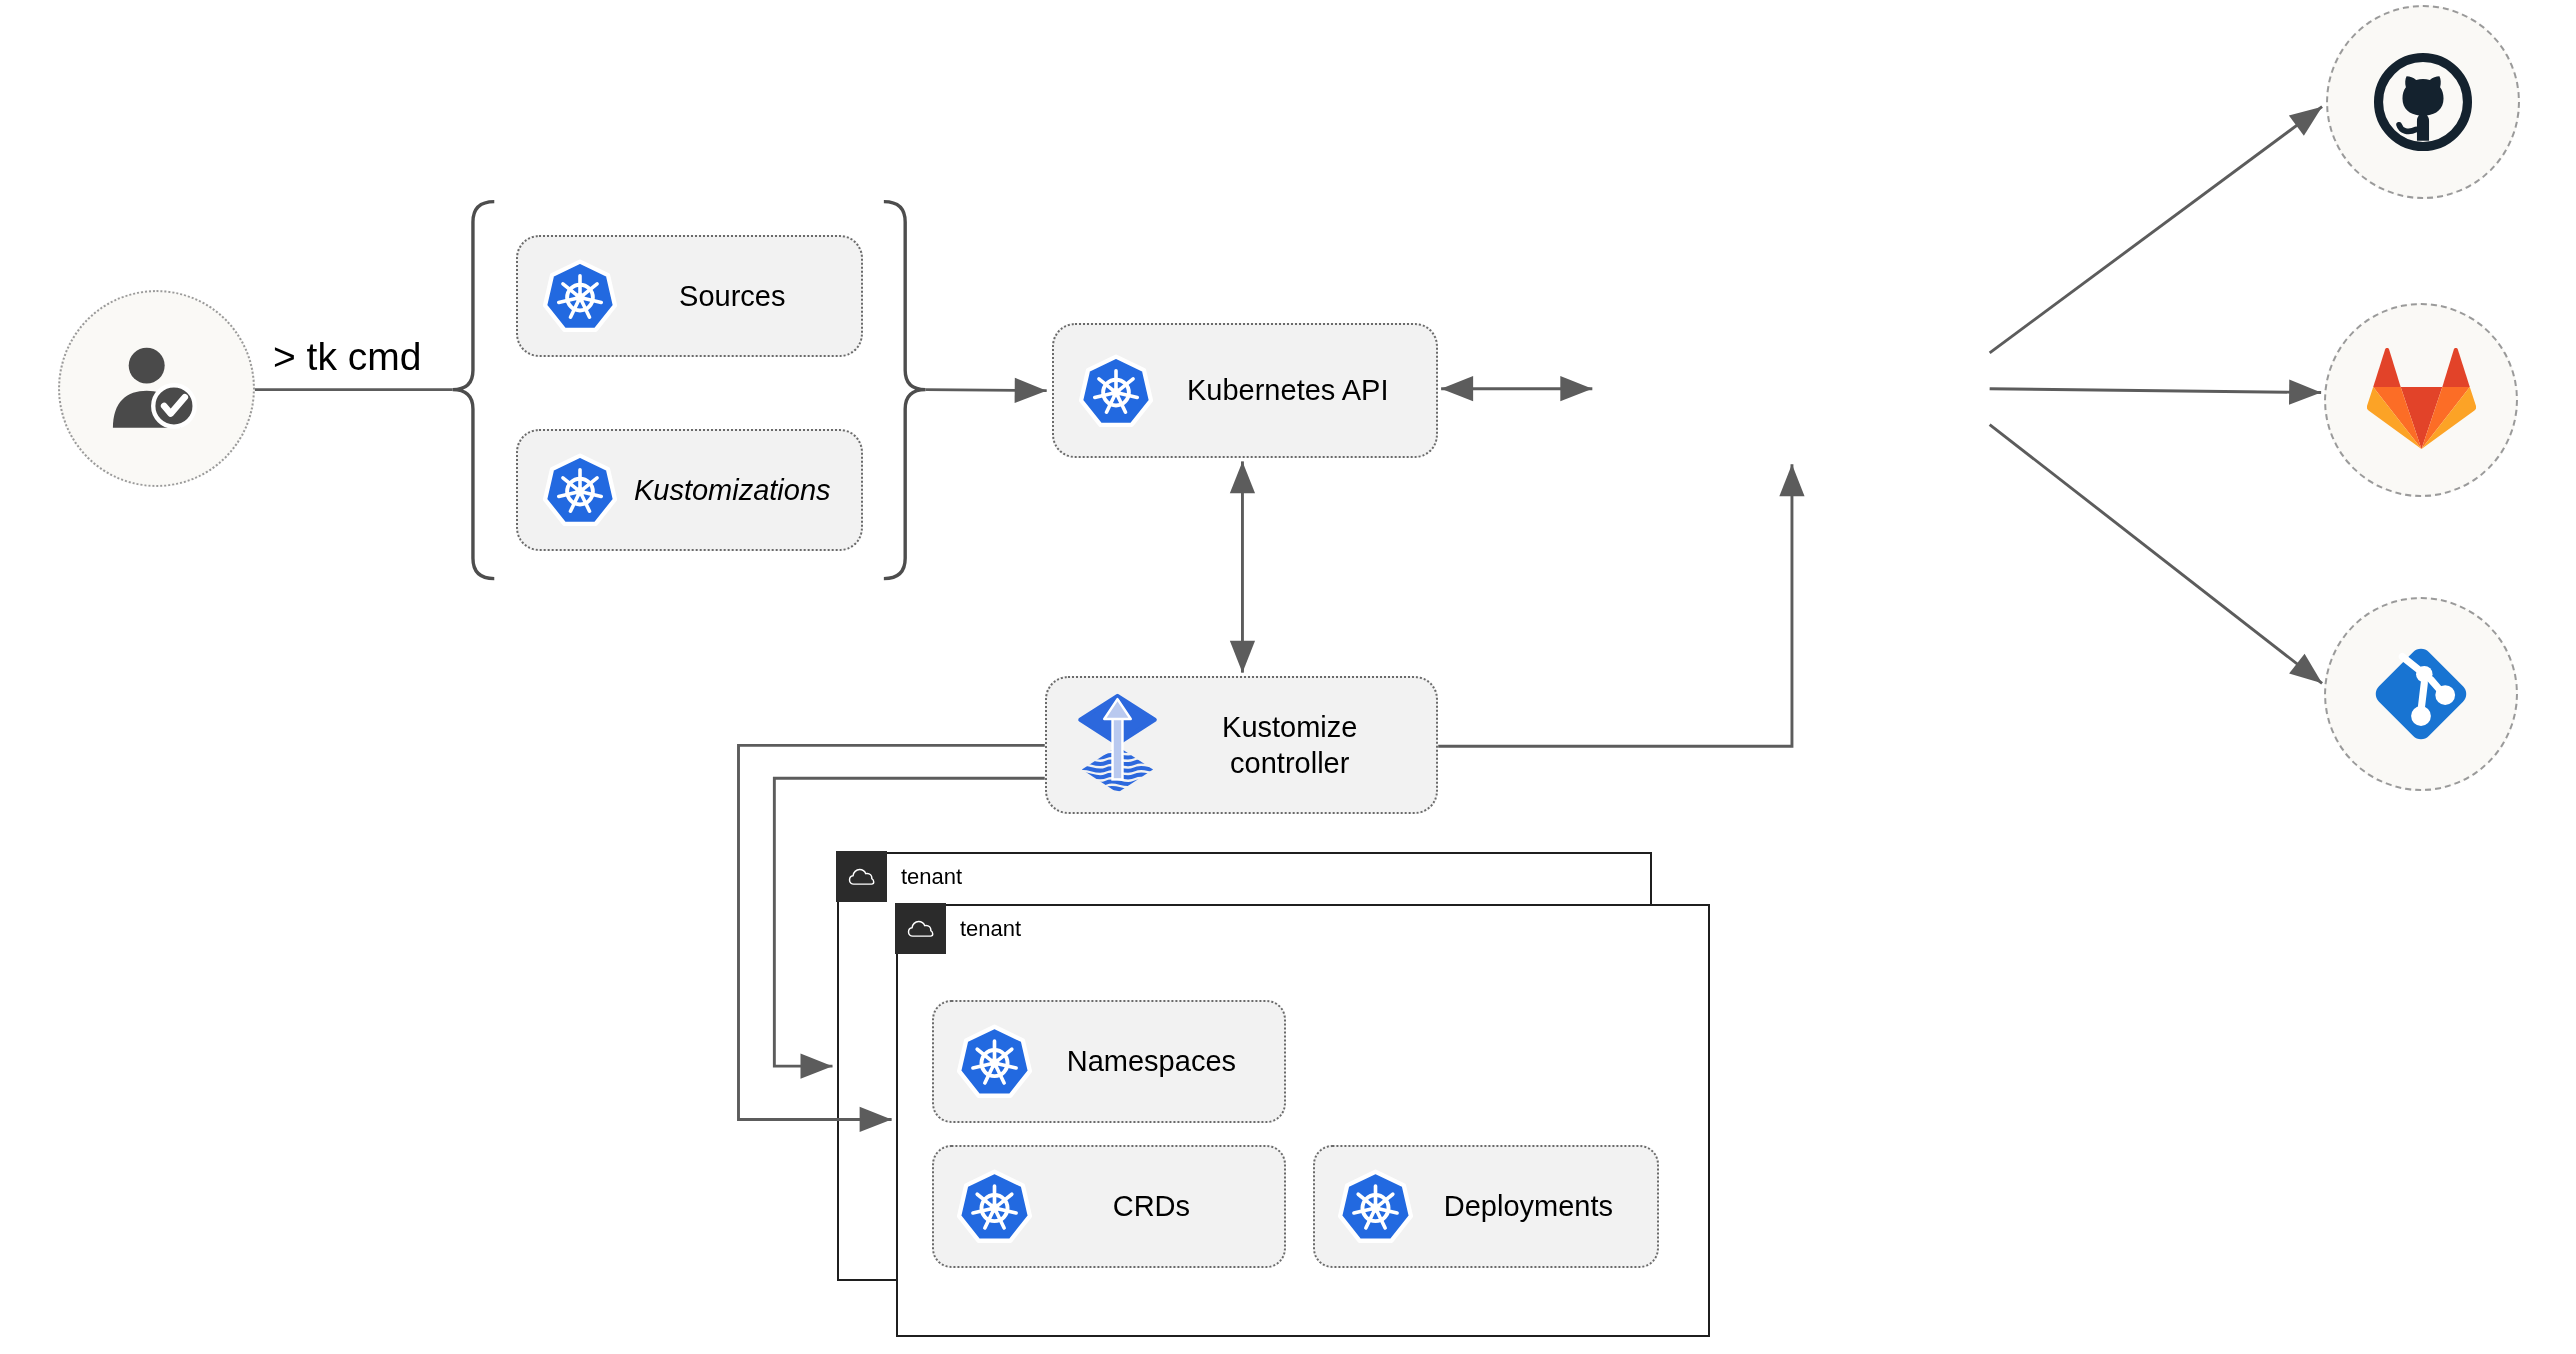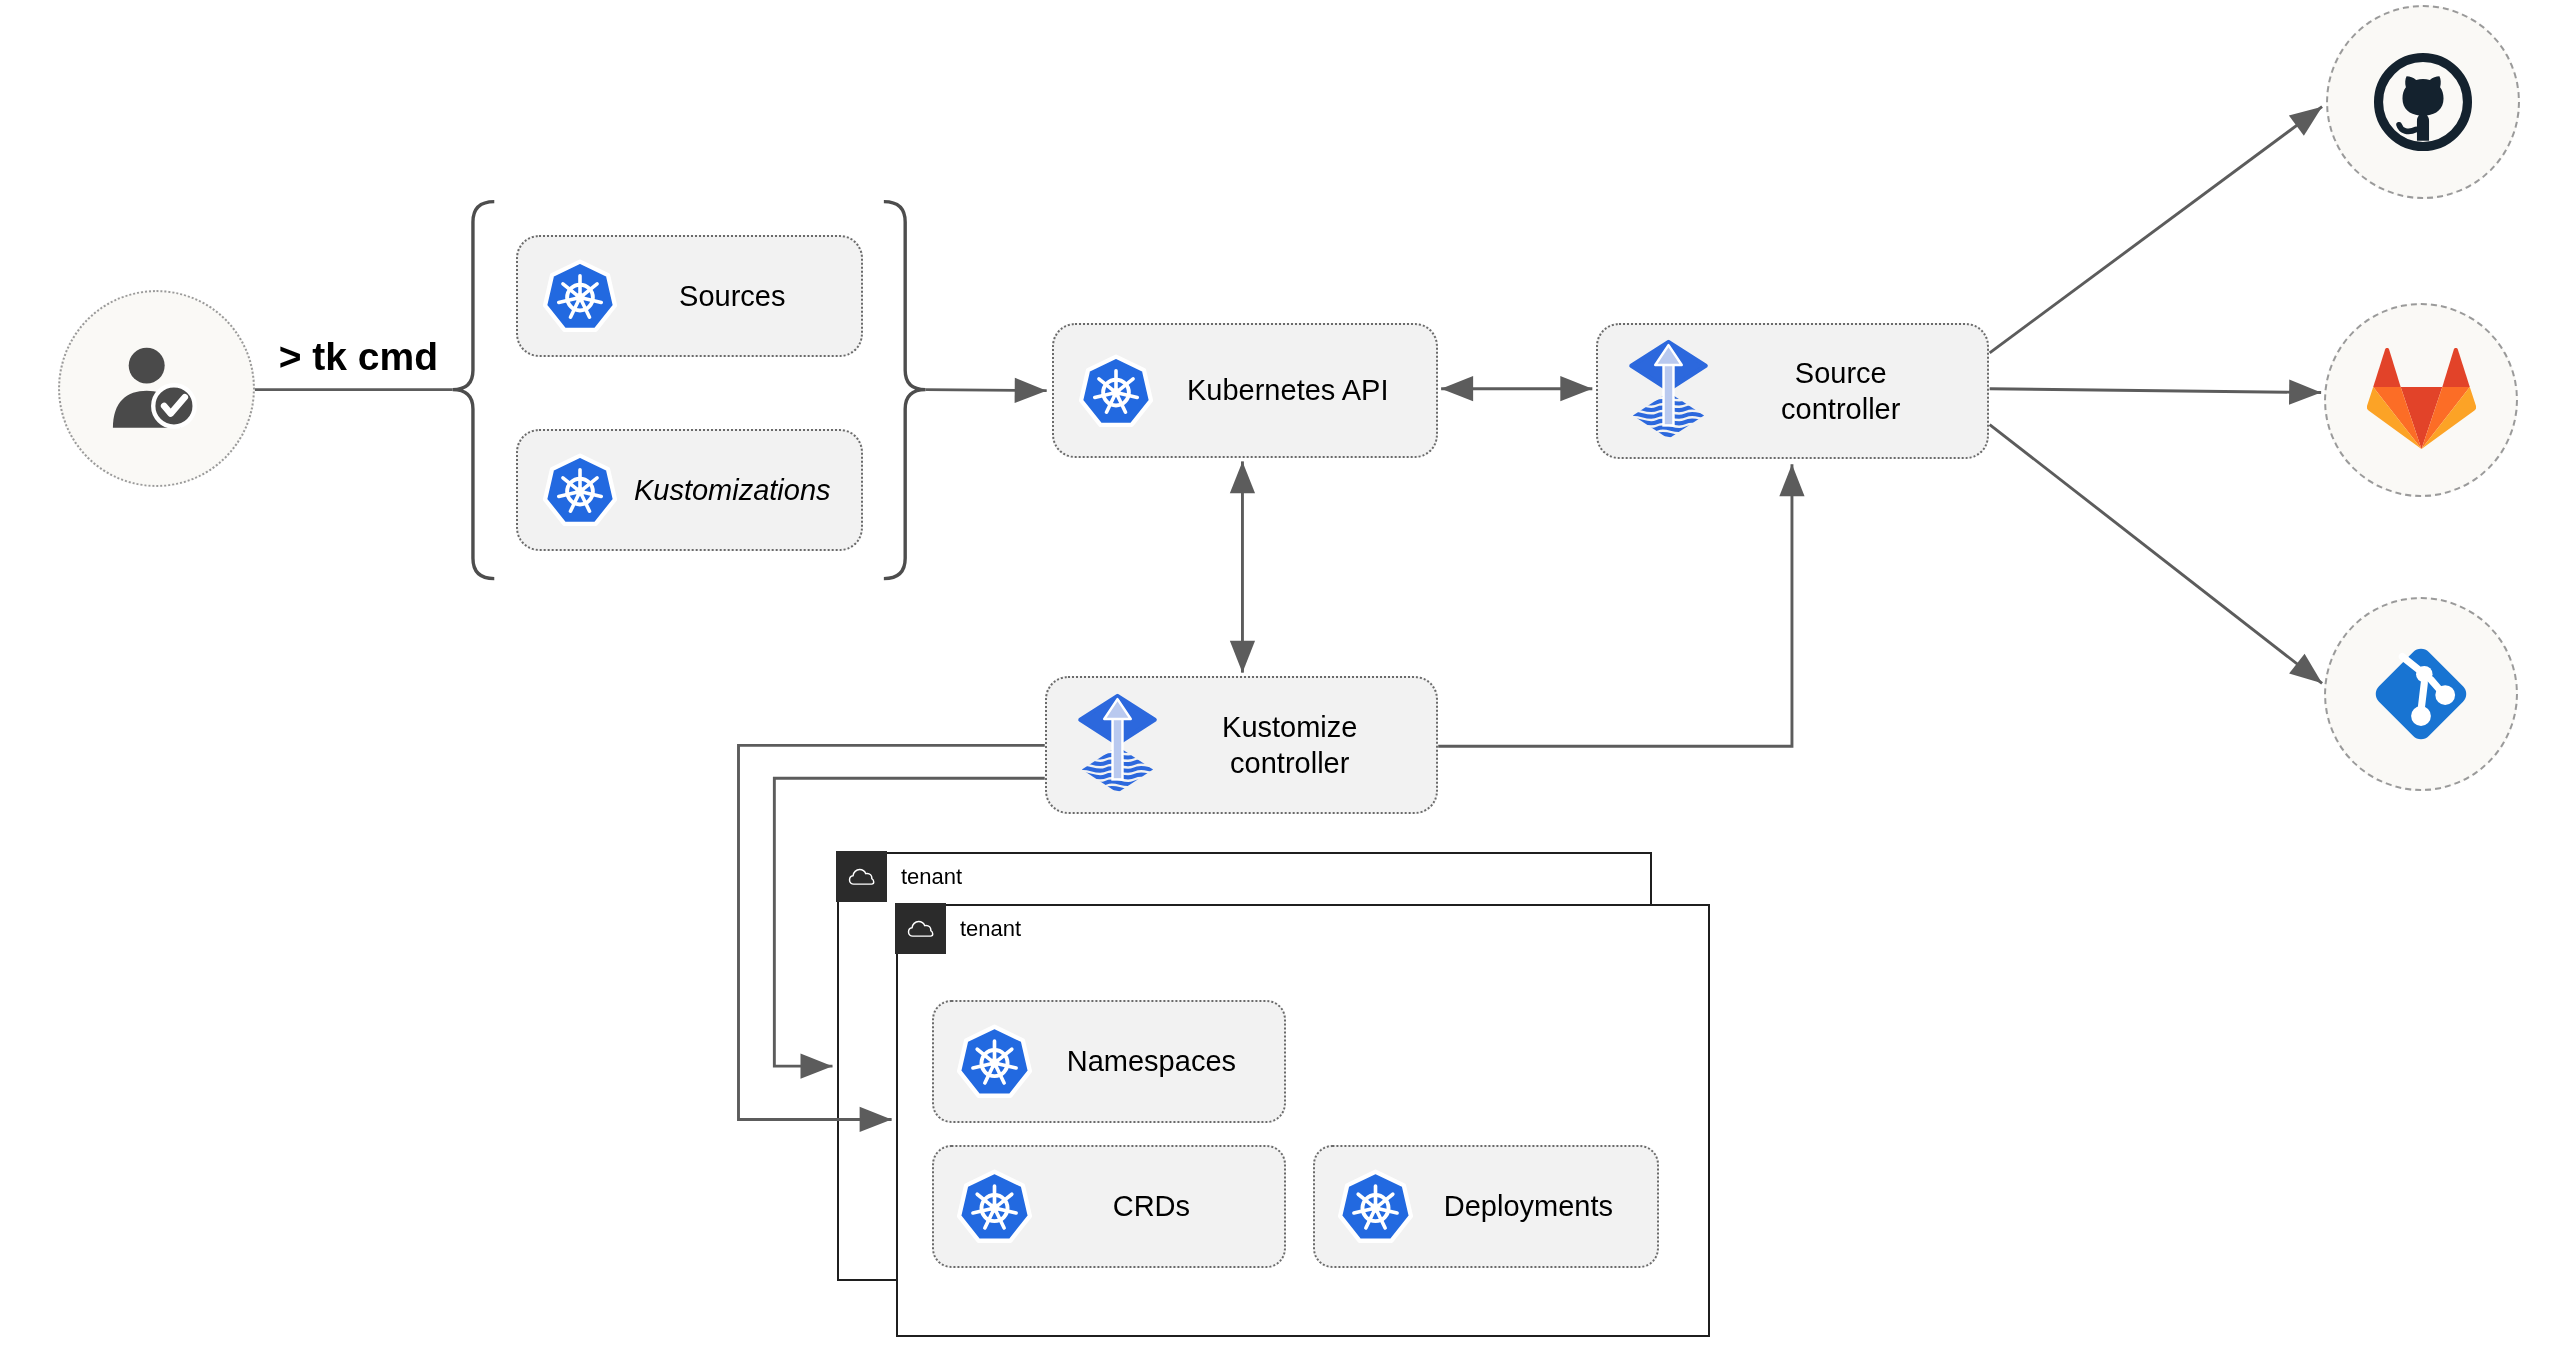--- a/index.html
+++ b/index.html
@@ -16,21 +16,21 @@
   .circle{position:absolute;border-radius:50%;background:#faf9f6;box-sizing:border-box;
           display:flex;align-items:center;justify-content:center;}
   .circle.dotted{border:2.9px dotted #9a9a9a;}
   .circle.dashed{border:2.9px dashed #9a9a9a;}
   
   .tenant{position:absolute;background:#ffffff;border:2.9px solid #1f1f1f;box-sizing:border-box;}
   .tenant .hdr{position:absolute;left:-2.9px;top:-2.9px;width:51px;height:51px;background:#2b2b2b;
                display:flex;align-items:center;justify-content:center;}
   .tenant .tlabel{position:absolute;left:62px;top:-2.9px;height:51px;display:flex;align-items:center;
                   font-size:22px;color:#000;}
-  .free-label{position:absolute;font-size:39px;color:#000;text-align:right;font-weight:bold;}
+  .free-label{position:absolute;font-size:39px;color:#000;text-align:left;}
   .connector-layer{position:absolute;left:0;top:0;width:2576px;height:1355px;pointer-events:none;z-index:20;}
   .lower{z-index:1}.upper{z-index:2}.mid{z-index:3}
 </style>
 </head>
 <body>
 
 <svg width="0" height="0" style="position:absolute" aria-hidden="true">
   <defs>
     <symbol id="sym-k8s" viewBox="0 0 100 100">
       <polygon points="50,6 85.9,23.3 94.8,62.2 70,93.4 30,93.4 5.2,62.2 14.1,23.3" fill="#2269e0" stroke="#ffffff" stroke-width="5.5" stroke-linejoin="round"></polygon>
@@ -140,28 +140,20 @@
 
   <div class="node mid" style="left:1052px;top:323px;width:386px;height:135px;">
     <span class="icon">
       <svg width="78" height="78" viewBox="0 0 80 80">
           <use href="#sym-k8s"></use>
         </svg>
       </span>
     <span class="lbl">Kubernetes API</span>
   </div>
 
-  <div class="node ctrl mid" style="left:1596px;top:323px;width:393px;height:136px;">
-    <span class="icon">
-      <svg width="83" height="105" viewBox="0 0 86 108">
-          <use href="#sym-flux"></use>
-        </svg>
-      </span>
-    <span class="lbl"><span class="wrap">Source controller</span></span>
-  </div>
 
   <div class="node ctrl mid" style="left:1045px;top:676px;width:393px;height:138px;">
     <span class="icon">
       <svg width="83" height="105" viewBox="0 0 86 108">
           <use href="#sym-flux"></use>
         </svg>
       </span>
     <span class="lbl"><span class="wrap">Kustomize controller</span></span>
   </div>
 

